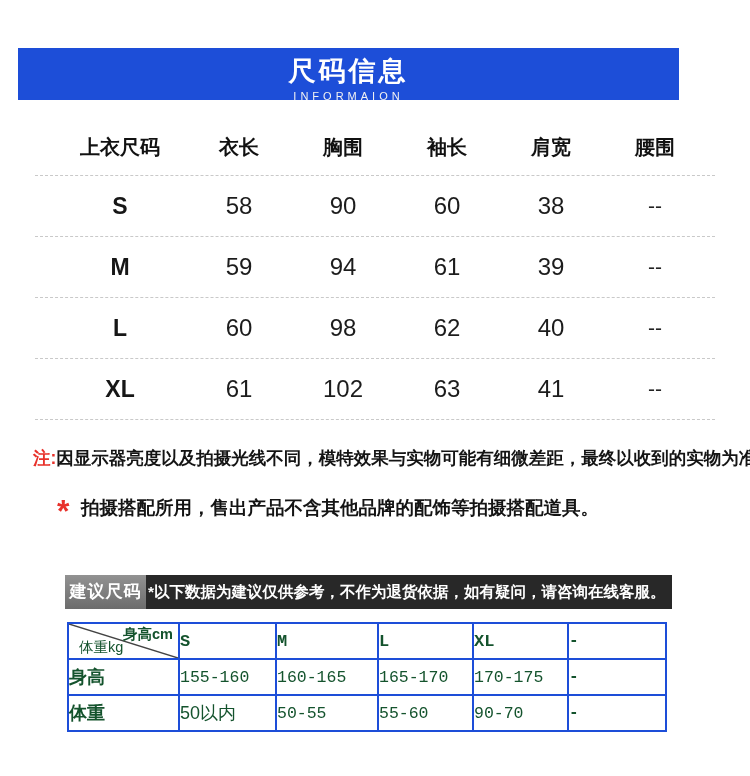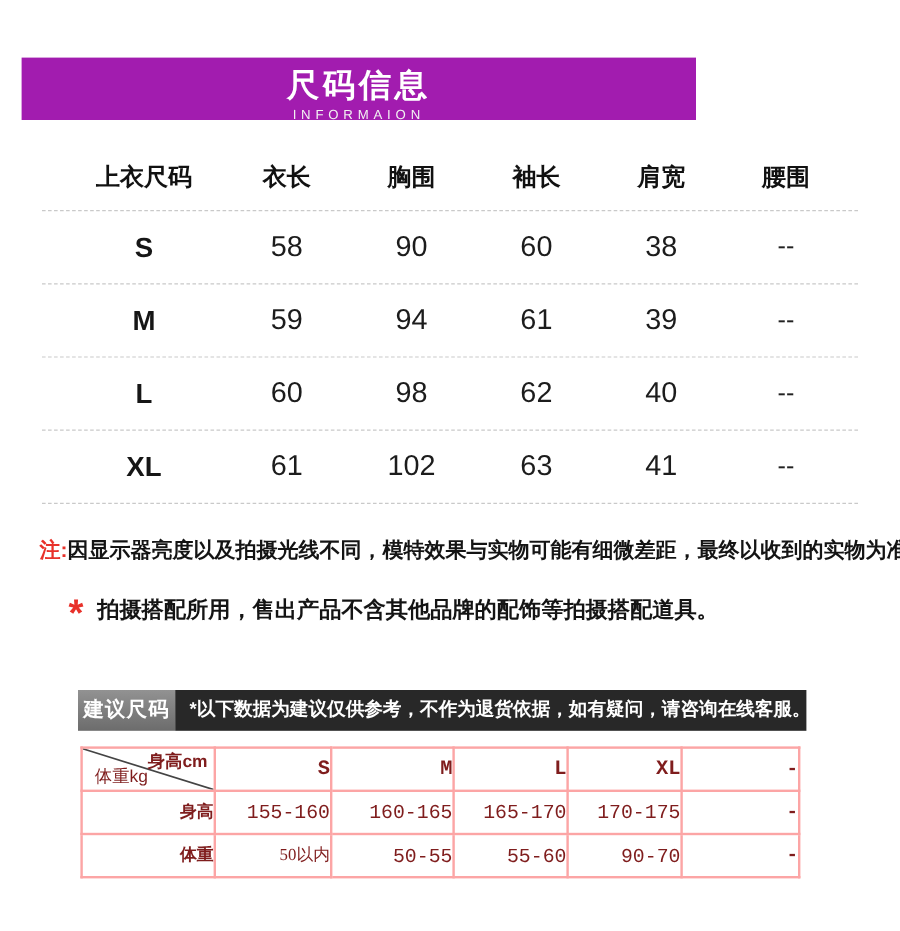--- a/index.html
+++ b/index.html
@@ -1,20 +1,20 @@
 <!DOCTYPE html>
 <html><head>
 <meta charset="utf-8">
 <style>
   html,body{margin:0;padding:0;background:#fff;}
   .page{position:relative;width:750px;height:776px;background:#ffffff;overflow:hidden;
         font-family:"Liberation Sans","DejaVu Sans",sans-serif;color:#1a1a1a;}
 
   
-  .banner{position:absolute;left:18px;top:48px;width:562px;height:52px;background:#a21caf;
+  .banner{position:absolute;left:18px;top:48px;width:661px;height:52px;background:#1d4ed8;
           color:#ffffff;text-align:center;}
   .banner-title{font-size:27px;font-weight:bold;letter-spacing:3px;padding-top:5px;}
   .banner-sub{font-size:11px;letter-spacing:4px;color:#f2f2f2;margin-top:1px;}
 
   
   .size-table{position:absolute;left:35px;top:120px;width:680px;}
   .strow{display:flex;align-items:center;border-bottom:1px dashed #c9c9c9;}
   .strow.hdr{height:55px;}
   .strow.data{height:60px;}
   .cell{text-align:center;}
@@ -32,28 +32,28 @@
   .note2{position:absolute;left:57px;top:491px;width:640px;display:flex;}
   .note2-marker{color:#e8312a;font-size:32px;font-weight:bold;line-height:30px;width:24px;
                 flex:0 0 24px;margin-top:5px;}
   .note2-text{font-size:18.5px;font-weight:bold;line-height:33px;color:#141414;}
 
   
   .suggest-bar{position:absolute;left:65px;top:575px;width:607px;height:34px;display:flex;}
   .suggest-label{flex:0 0 81px;background:linear-gradient(180deg,#929292,#6c6c6c);color:#fff;
                  font-size:17px;font-weight:bold;text-align:center;line-height:34px;letter-spacing:1px;font-family:Liberation Serif, serif;}
   .suggest-notice{flex:1;background:#282828;color:#fff;font-size:15.5px;font-weight:bold;
-                  line-height:34px;padding-left:12px;white-space:nowrap;overflow:hidden;}
+                  line-height:34px;padding-left:2px;white-space:nowrap;overflow:hidden;}
 
   
   .suggest-table{position:absolute;left:67px;top:622px;border-collapse:collapse;table-layout:fixed;}
-  .suggest-table td{border:2px solid #fca5a5;height:34px;text-align:right;padding:0;
+  .suggest-table td{border:2px solid #1d4ed8;height:34px;text-align:left;padding:0;
                     font-family:"Liberation Mono","DejaVu Sans Mono",monospace;
-                    font-size:16.5px;color:#7f1d1d;}
-  .suggest-table td.cjk{font-family:Liberation Serif, serif;font-size:14px;font-weight:600;}
+                    font-size:16.5px;color:#14532d;}
+  .suggest-table td.cjk{font-family:Liberation Sans, sans-serif;font-size:18px;font-weight:600;}
   .suggest-table td.colhead{font-size:17px;font-weight:600;}
   .suggest-table td.dash{font-weight:bold;font-size:16px;}
   .corner{position:relative;}
   .corner svg{position:absolute;left:0;top:0;width:100%;height:100%;}
   .corner-top{position:absolute;top:1px;right:5px;font-size:14.5px;font-weight:600;
               font-family:"Liberation Sans","DejaVu Sans",sans-serif;}
   .corner-bottom{position:absolute;bottom:1px;left:10px;font-size:14.5px;font-weight:400;
               font-family:"Liberation Sans","DejaVu Sans",sans-serif;}
 </style>
 </head>

